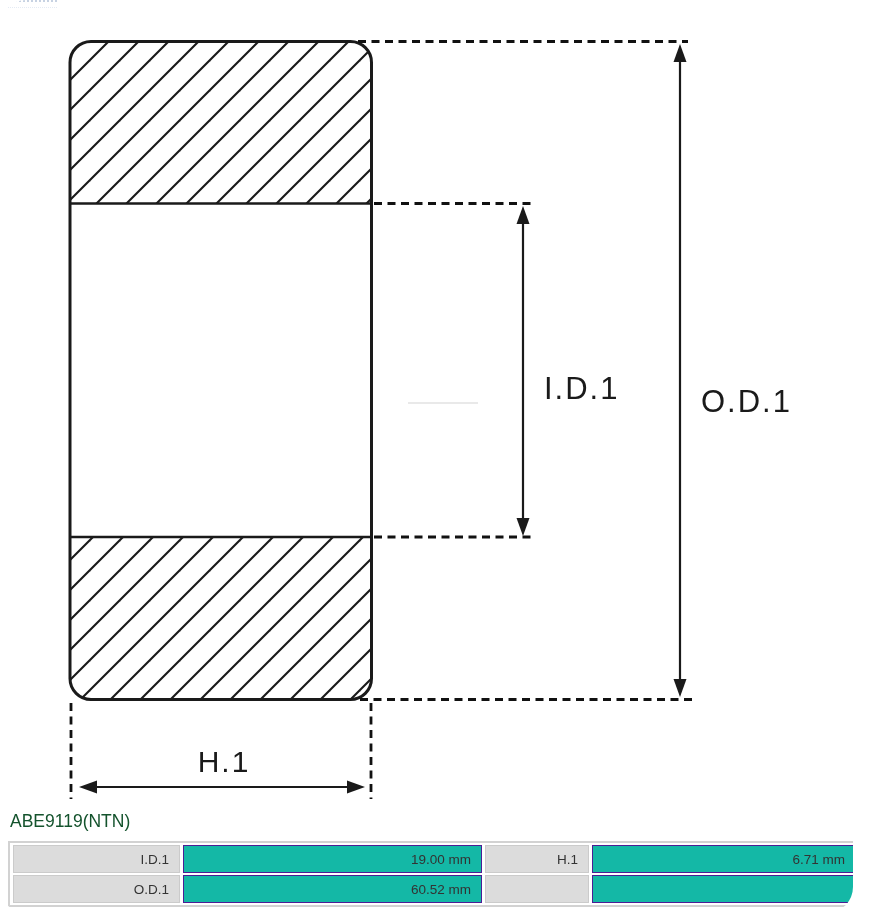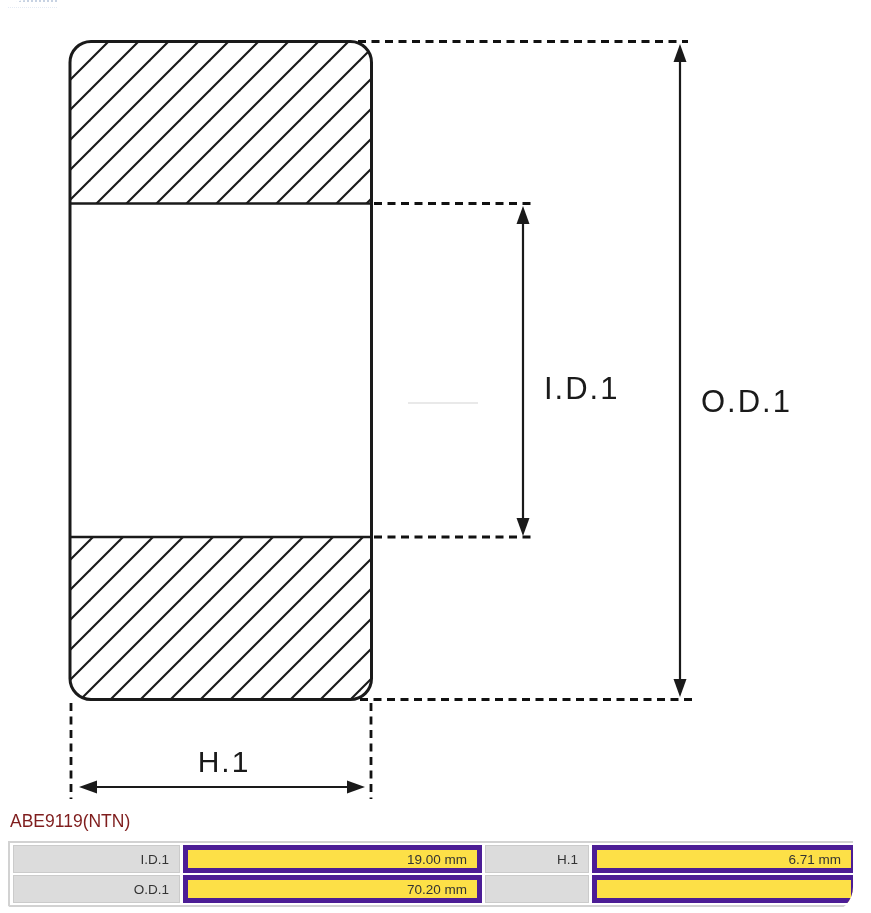--- a/index.html
+++ b/index.html
@@ -36,21 +36,21 @@
     fill: #1a1a1a;
   }
 
   
   #part-number {
     position: absolute;
     left: 10px;
     top: 810px;
     font-size: 17.5px;
     line-height: 22px;
-    color: #7f1d1d;
+    color: #14532d;
     text-decoration: none;
     font-weight: 400;
   }
 
   
   #spec-table {
     position: absolute;
     left: 8px;
     top: 841px;
     width: 853px;
@@ -69,22 +69,22 @@
     font-size: 13.5px;
     color: #333333;
     overflow: hidden;
     white-space: nowrap;
   }
   #spec-table td.lbl {
     background: #dcdcdc;
     border: 1px solid #cbcbcb;
   }
   #spec-table td.val {
-    background: #fde047;
-    border: 5px solid #4c1d95;
+    background: #14b8a6;
+    border: 1px solid #4c1d95;
   }
 </style>
 </head>
 <body>
 
 <div id="page">
 
   <div id="artifact"></div>
 
   <svg id="drawing" viewBox="0 0 871 810" xmlns="http://www.w3.org/2000/svg">
@@ -155,20 +155,20 @@
     </colgroup>
     <tbody>
         <tr>
       <td class="lbl">I.D.1</td>
       <td class="val">19.00 mm</td>
       <td class="lbl">H.1</td>
       <td class="val">6.71 mm</td>
     </tr>
     <tr>
       <td class="lbl">O.D.1</td>
-      <td class="val">70.20 mm</td>
+      <td class="val">60.52 mm</td>
       <td class="lbl"></td>
       <td class="val"></td>
     </tr>
   </tbody>
     </table>
 
 </div>
 
 </body></html>

